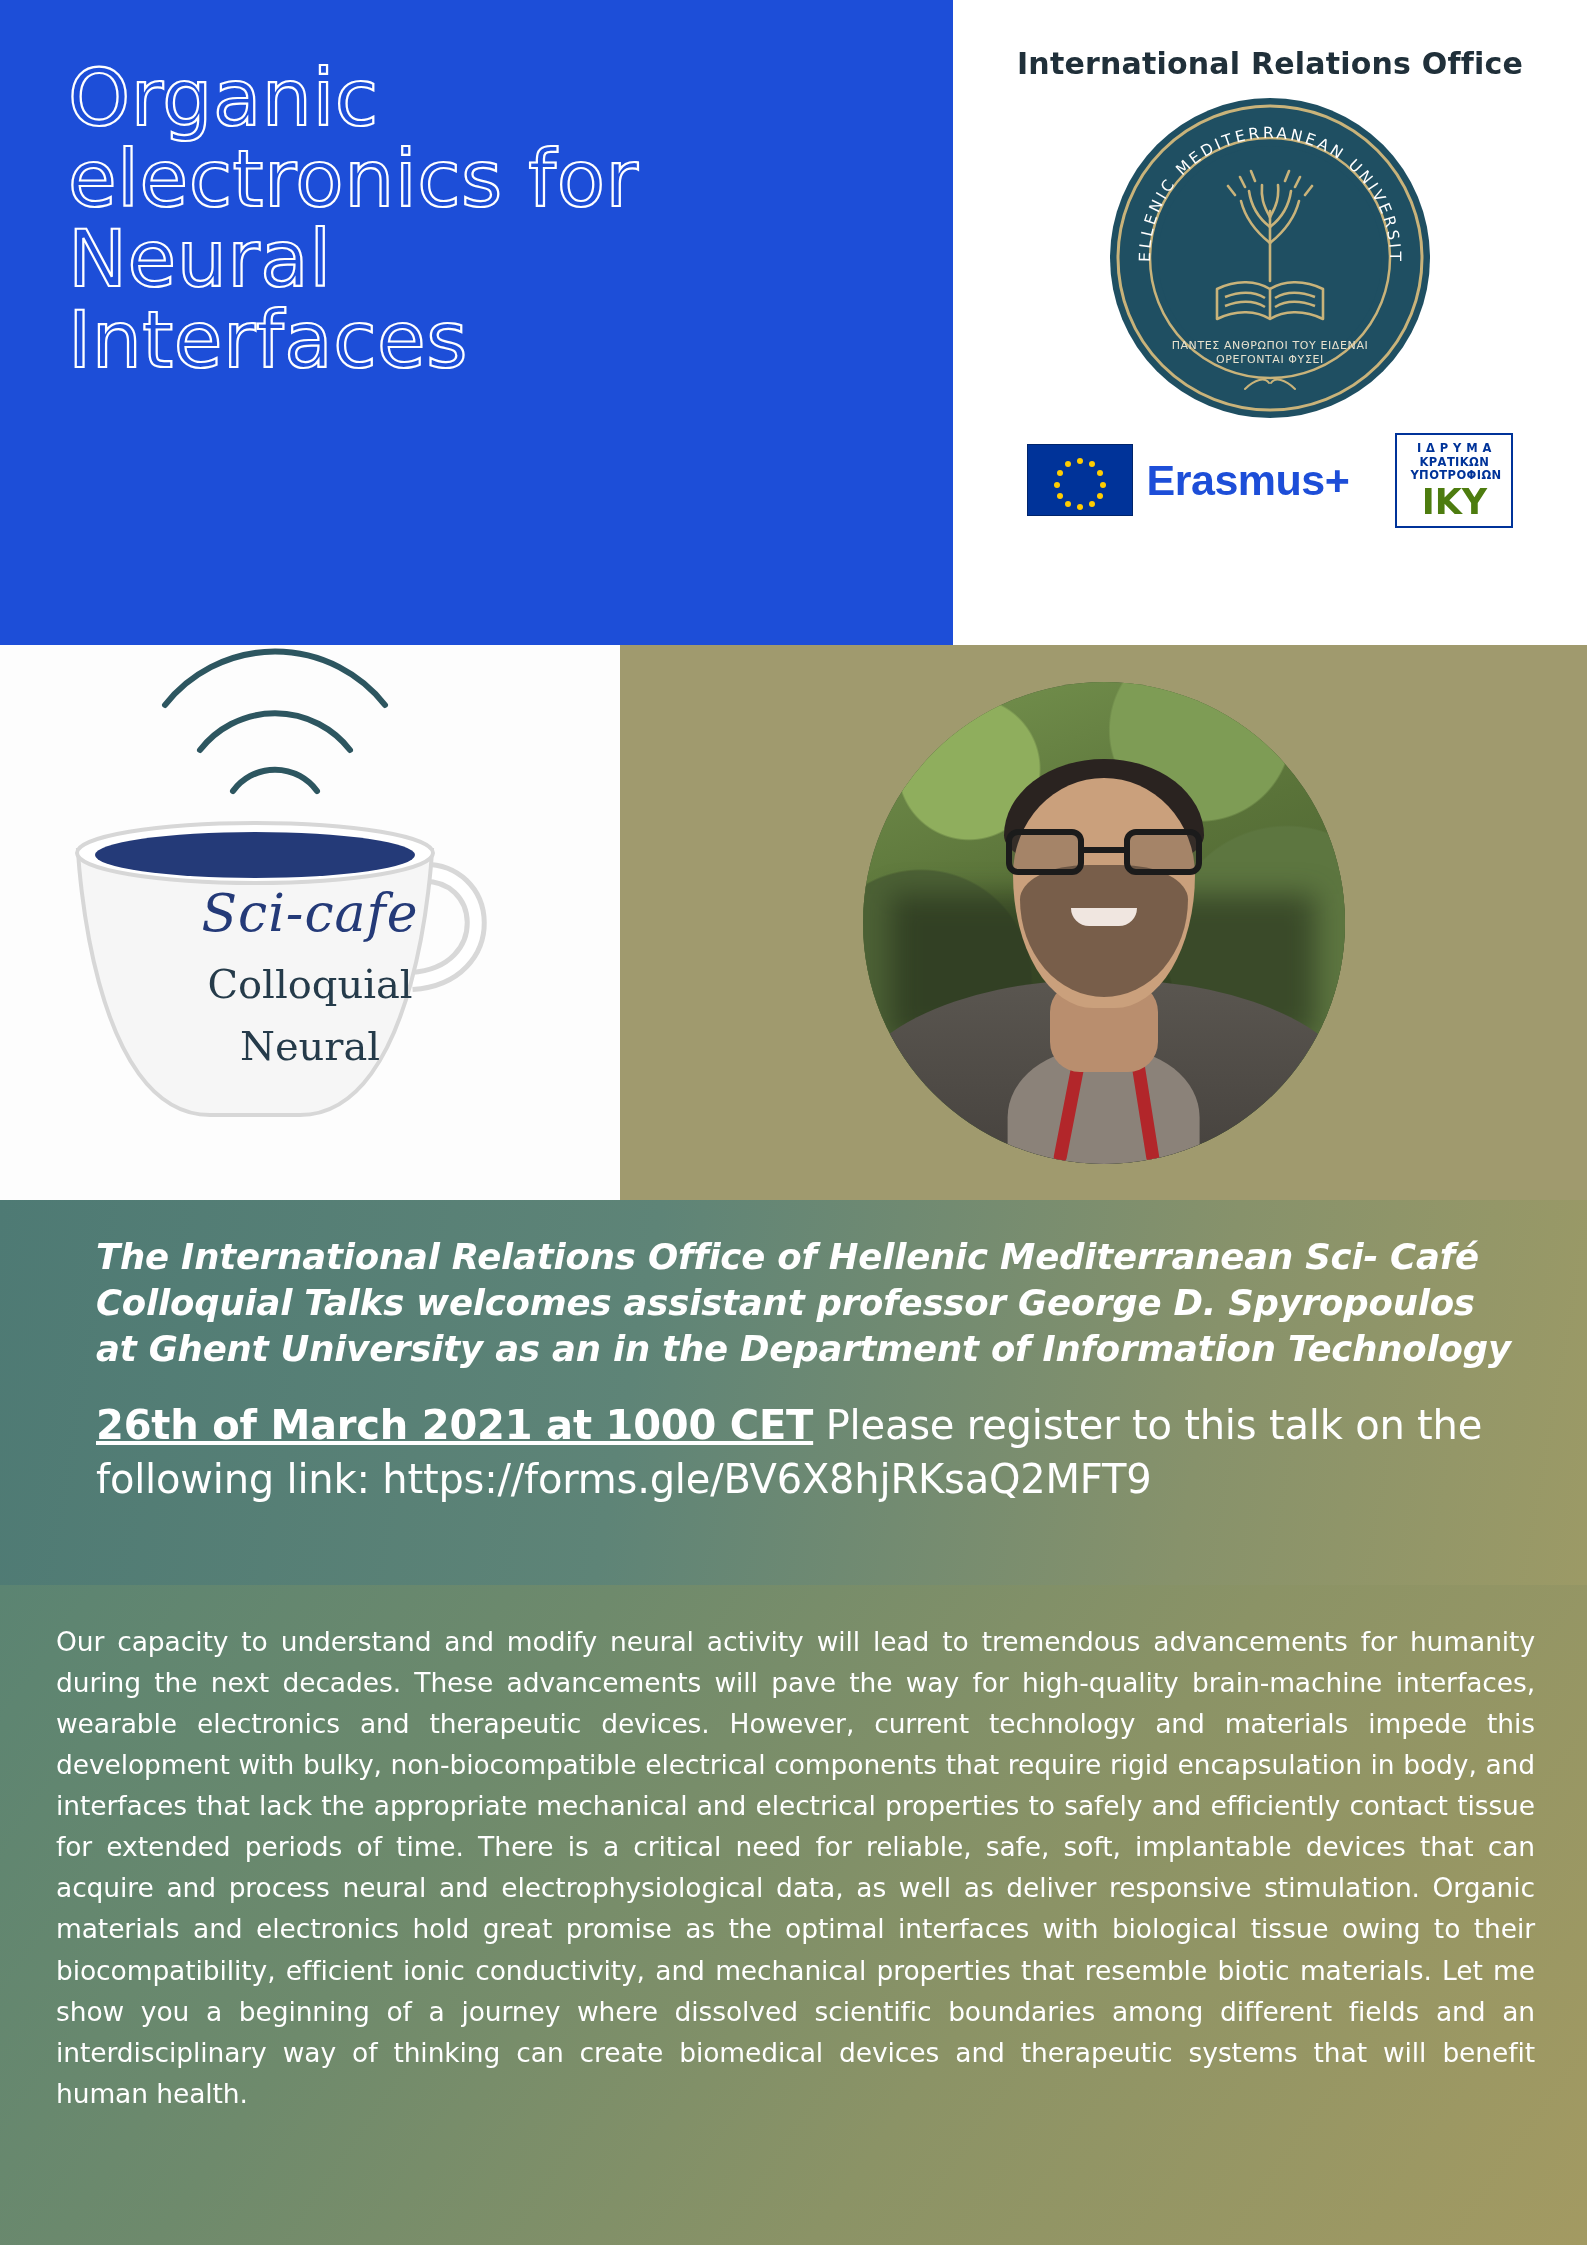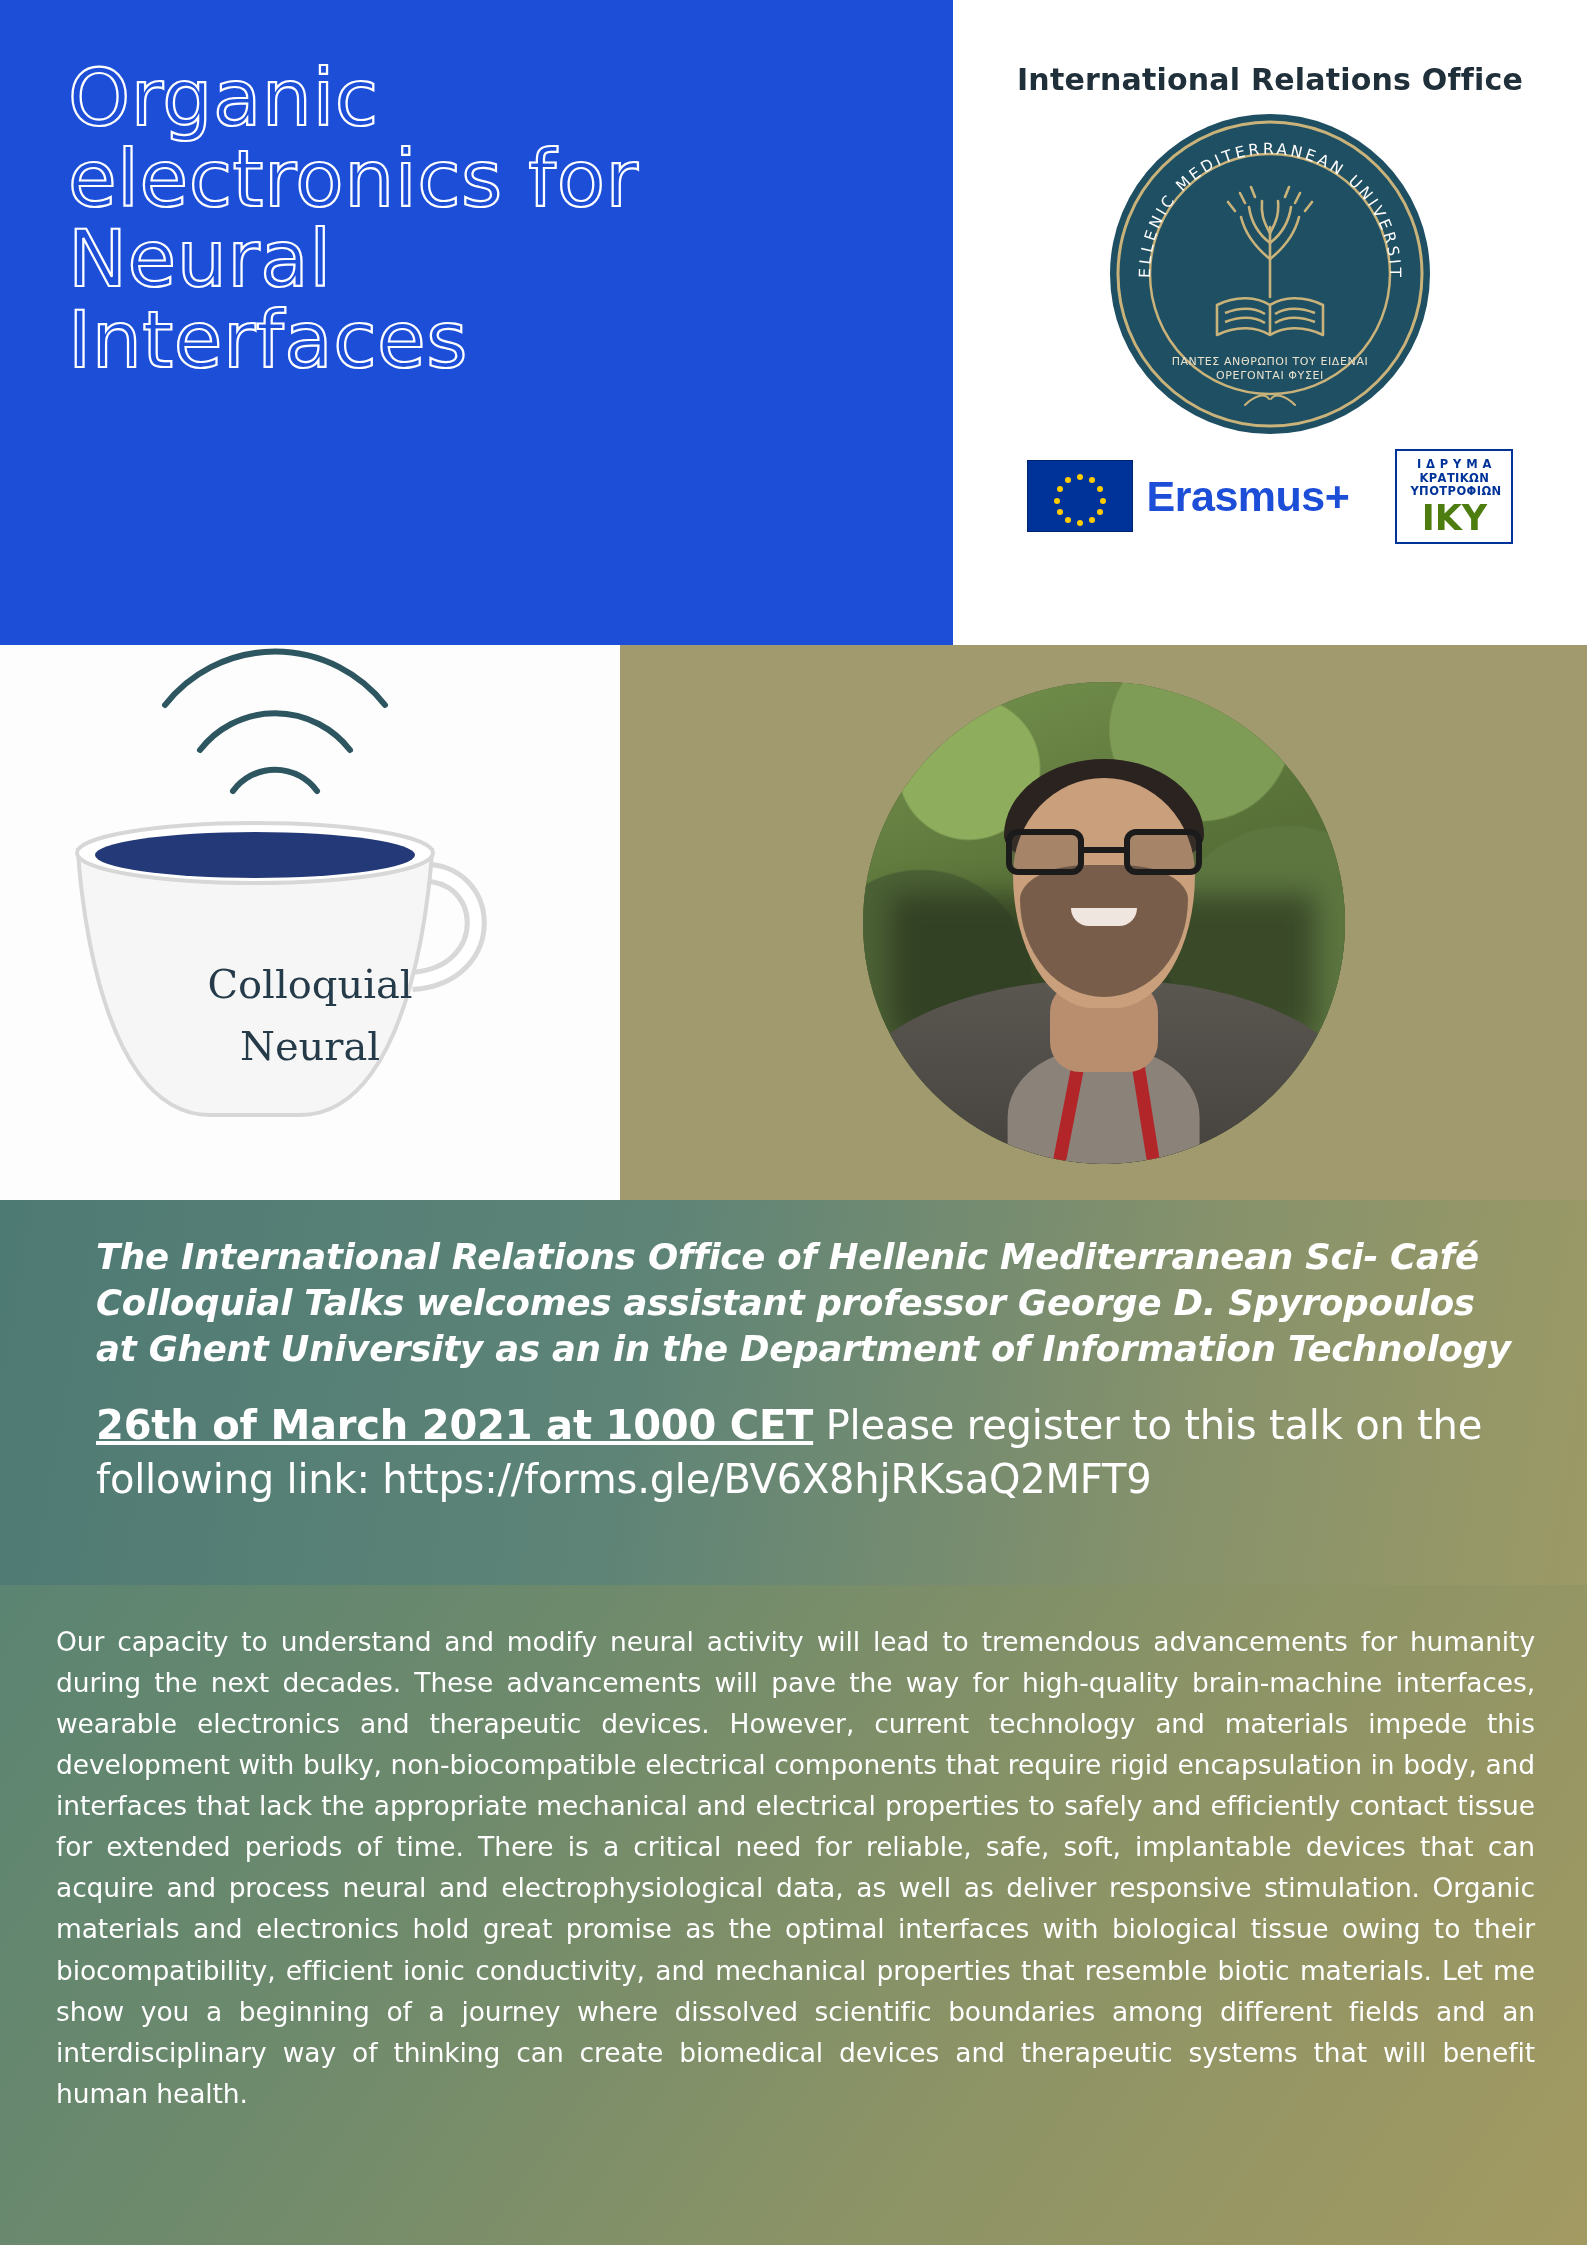--- a/index.html
+++ b/index.html
@@ -38,21 +38,21 @@
     -webkit-text-stroke: 2.2px #ffffff;
     text-shadow: none;
     white-space: pre-line;
     margin: 0;
   }
   .header-right {
     flex: 1;
     background: #ffffff;
     position: relative;
     box-sizing: border-box;
-    padding-top: 62px;
+    padding-top: 46px;
   }
   .iro-title {
     text-align: center;
     font-family: "DejaVu Sans", sans-serif;
     font-weight: bold;
     font-size: 30px;
     color: #20303a;
     letter-spacing: 0.2px;
   }
 
@@ -461,20 +461,21 @@
 
         <path d="M418,228 C492,222 500,330 412,336" fill="none" stroke="#d8d8d8" stroke-width="22"></path>
         <path d="M418,228 C492,222 500,330 412,336" fill="none" stroke="#ffffff" stroke-width="12"></path>
 
         <path d="M78,205 L432,205 C432,205 420,470 300,470 L210,470 C90,470 78,205 78,205 Z" fill="#f6f6f6" stroke="#d7d7d7" stroke-width="4"></path>
 
         <ellipse cx="255" cy="208" rx="178" ry="30" fill="#ffffff" stroke="#d7d7d7" stroke-width="4"></ellipse>
         <ellipse cx="255" cy="210" rx="160" ry="23" fill="#243a78"></ellipse>
       </svg>
     </div>
+    <div class="cup-label-1">Sci-cafe</div>
     <div class="cup-label-2">Colloquial</div>
     <div class="cup-label-3">Neural</div>
   </div>
 
   <div class="photo-panel">
     <div class="photo-circle">
       <div class="ph-bg"></div>
       <div class="ph-dark"></div>
       <div class="ph-jacket"></div>
       <div class="ph-shirt"></div>

